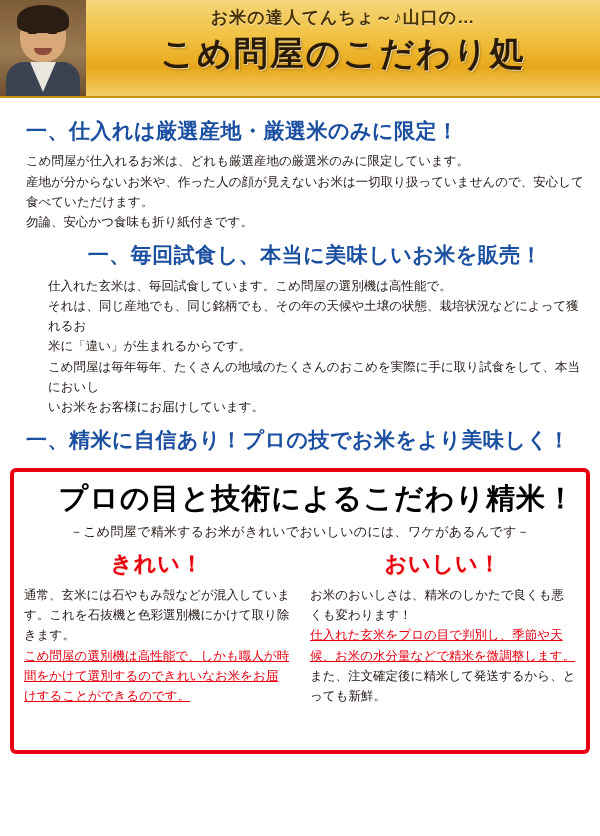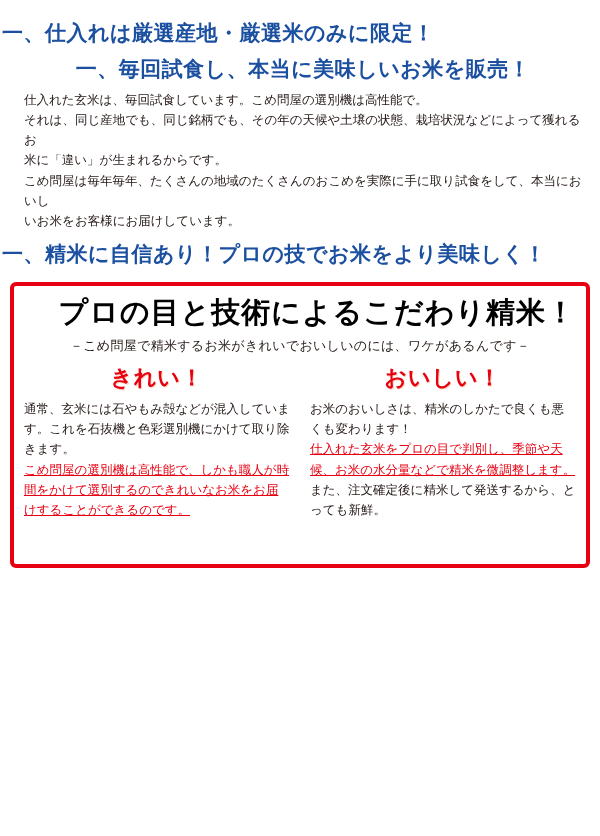--- a/index.html
+++ b/index.html
@@ -118,21 +118,21 @@
     margin-top: 2px;
     font-size: 34px;
     font-weight: bold;
     color: #2b1a05;
     letter-spacing: 2px;
     text-shadow: 1px 1px 0 rgba(255,255,255,0.6), 2px 2px 2px rgba(120,80,0,0.35);
   }
 
   
   .content {
-    padding: 10px 14px 0 2px;
+    padding: 10px 14px 0 26px;
   }
   .sec-title {
     color: #1b4fa0;
     font-weight: bold;
     font-size: 21px;
     letter-spacing: 0.5px;
     margin: 10px 0 7px 0;
     line-height: 1.25;
   }
   .sec-title.indent { padding-left: 18px; text-align: center; }
@@ -194,25 +194,47 @@
     color: #231815;
   }
   .col-body .hl { color: #e60012; text-decoration: underline; }
   .col-body p { margin: 0; }
 </style>
 </head>
 <body>
 
 <div class="page">
 
+  <div class="header">
+    <div class="header-photo">
+      <div class="bg"></div>
+      <div class="body"></div>
+      <div class="shirt"></div>
+      <div class="face"></div>
+      <div class="hair"></div>
+      <div class="eye-l"></div>
+      <div class="eye-r"></div>
+      <div class="mouth"></div>
+    </div>
+    <div class="header-text">
+      <div class="header-sub">お米の達人てんちょ～♪山口の…</div>
+      <div class="header-title">こめ問屋のこだわり処</div>
+    </div>
+  </div>
 
   <div class="content">
 
     <div>
       <div class="sec-title">一、仕入れは厳選産地・厳選米のみに限定！</div>
+      <div class="sec-body">
+        <p>こめ問屋が仕入れるお米は、どれも厳選産地の厳選米のみに限定しています。</p>
+        <p>産地が分からないお米や、作った人の顔が見えないお米は一切取り扱っていませんので、安心して</p>
+        <p>食べていただけます。</p>
+        <p>勿論、安心かつ食味も折り紙付きです。</p>
+      </div>
     </div>
 
     <div>
       <div class="sec-title indent">一、毎回試食し、本当に美味しいお米を販売！</div>
       <div class="sec-body indent">
         <p>仕入れた玄米は、毎回試食しています。こめ問屋の選別機は高性能で。</p>
         <p>それは、同じ産地でも、同じ銘柄でも、その年の天候や土壌の状態、栽培状況などによって獲れるお</p>
         <p>米に「違い」が生まれるからです。</p>
         <p>こめ問屋は毎年毎年、たくさんの地域のたくさんのおこめを実際に手に取り試食をして、本当においし</p>
         <p>いお米をお客様にお届けしています。</p>

